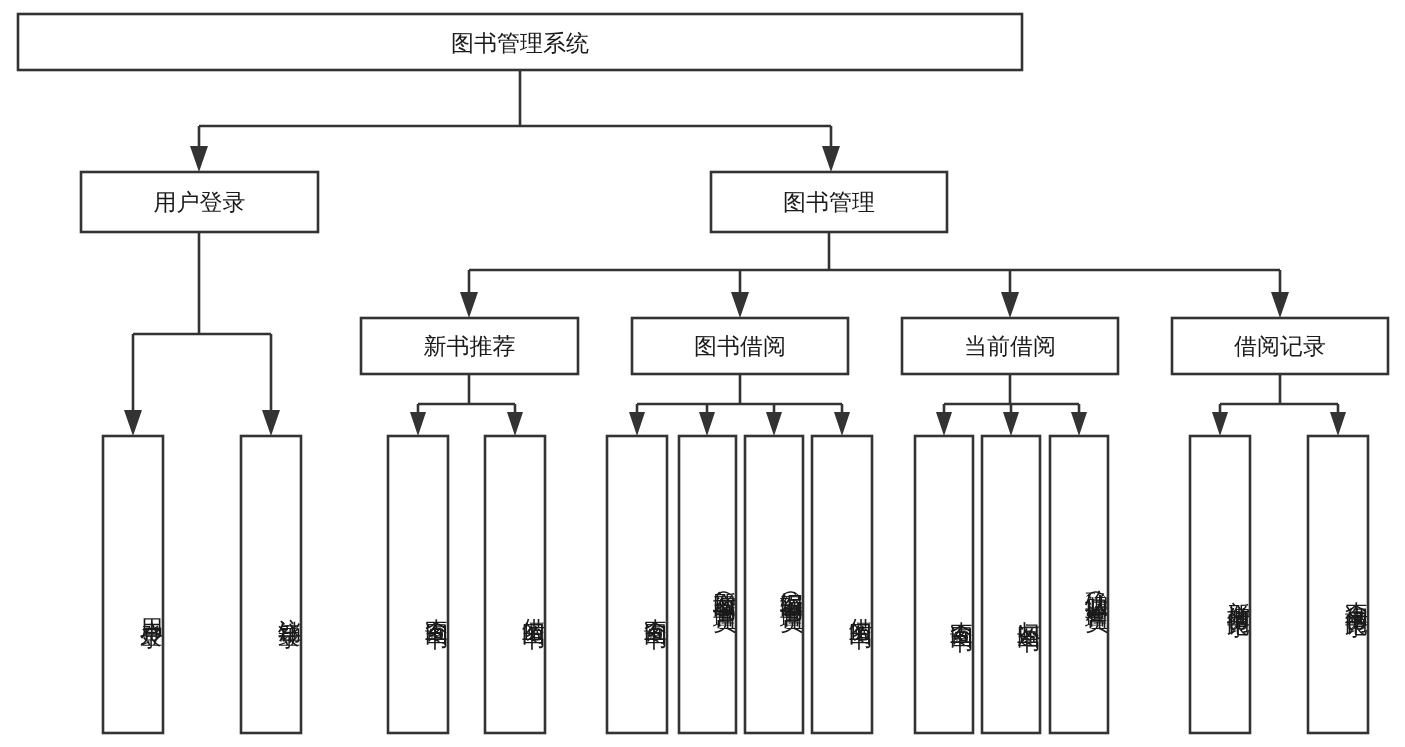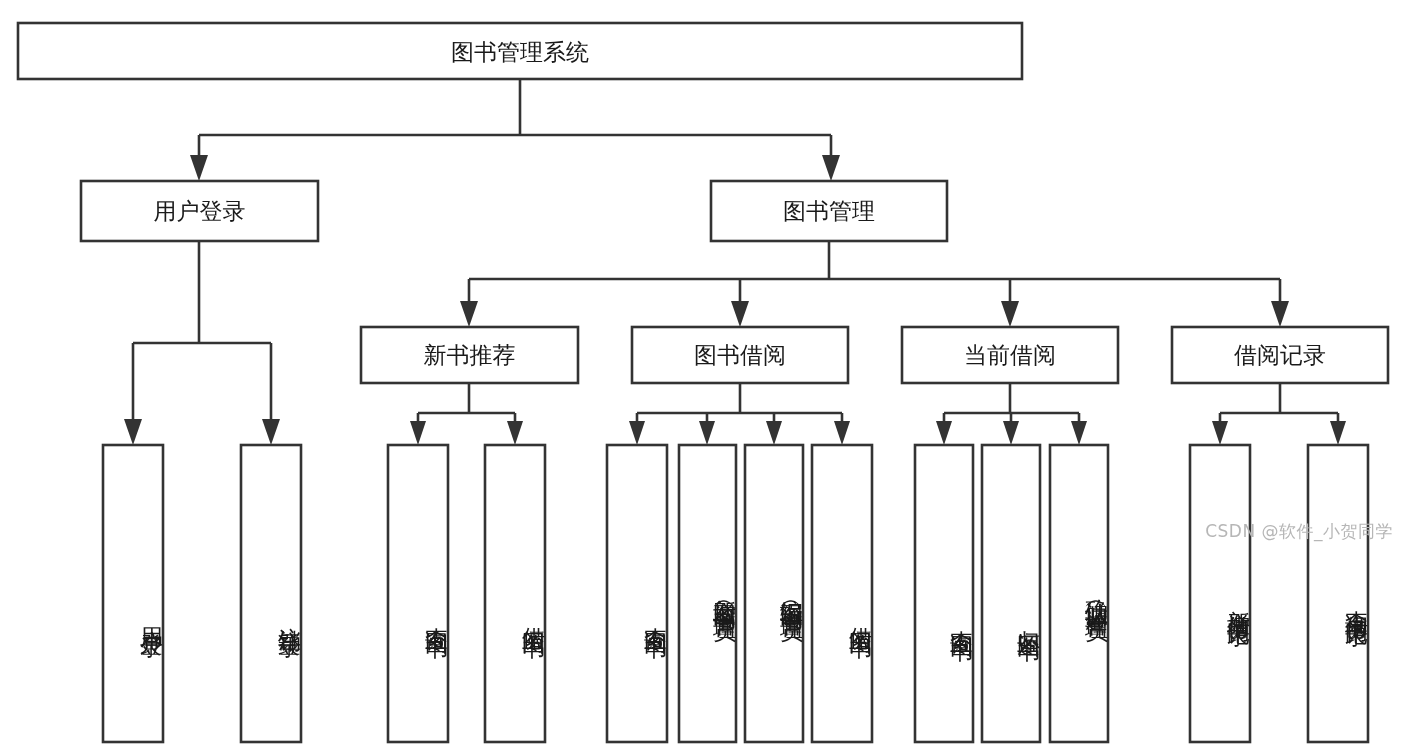--- a/index.html
+++ b/index.html
@@ -11,21 +11,20 @@
     width: 1405px;
     height: 747px;
     font-family: "DejaVu Sans", "Liberation Sans", sans-serif;
     overflow: hidden;
   }
   #diagram-root {
     position: relative;
     width: 1405px;
     height: 538px;
     background: #ffffff;
-    margin-top: 9px;
   }
   svg#tree-svg {
     position: absolute;
     left: 0;
     top: 0;
     width: 1405px;
     height: 747px;
   }
   .node-box {
     fill: #ffffff;
@@ -220,14 +219,13 @@
   <div class="leaf-label" style="left:915px; top:491px; width:58px; height:236px;">查询图书</div>
 
   <div class="leaf-label" style="left:982px; top:491px; width:58px; height:236px;">归还图书</div>
 
   <div class="leaf-label" style="left:1050px; top:442px; width:58px; height:286px;">确认归还（管理员）</div>
 
   <div class="leaf-label" style="left:1190px; top:457px; width:60px; height:270px;">新增借阅记录</div>
 
   <div class="leaf-label" style="left:1308px; top:457px; width:60px; height:270px;">查询借阅记录</div>
 
-  <div class="watermark">CSDN @软件_小贺同学</div>
 </div>
 
 </body></html>

